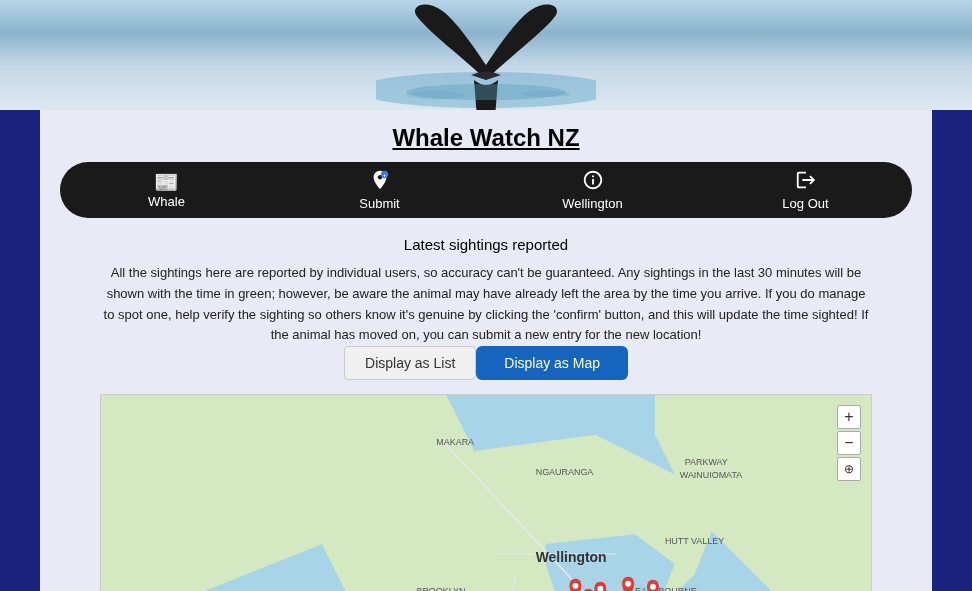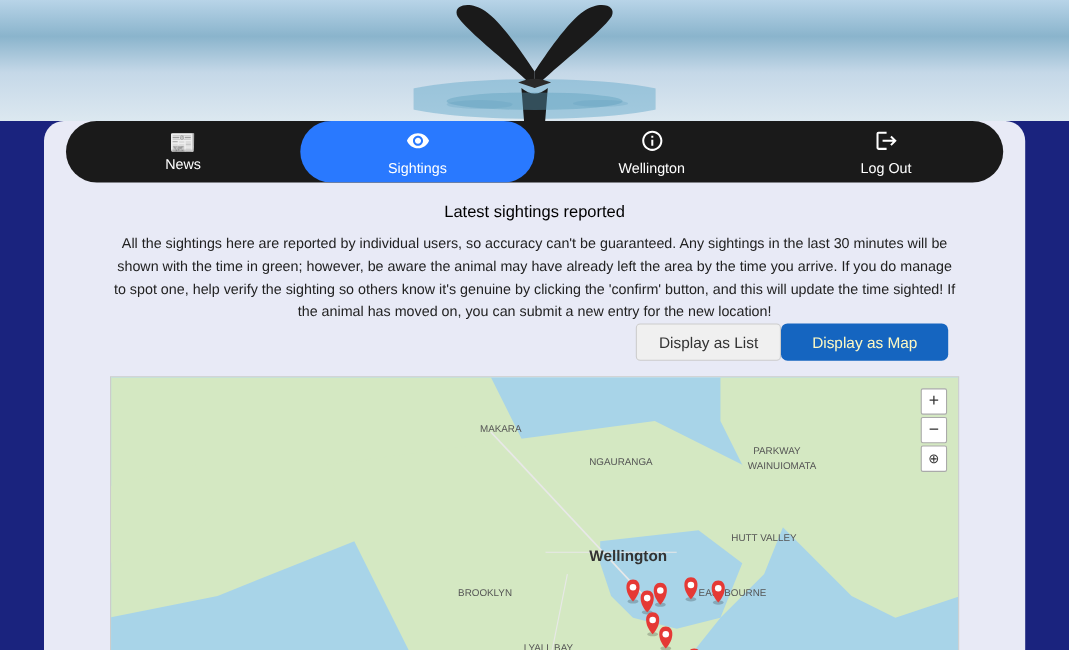--- a/index.html
+++ b/index.html
@@ -92,21 +92,21 @@
     .description {
       text-align: center;
       font-size: 13px;
       line-height: 1.6;
       color: #222;
     }
 
     
     .buttons-row {
       display: flex;
-      justify-content: flex-end;
+      justify-content: center;
       align-items: center;
       margin-bottom: 14px;
       padding: 0 10px;
     }
     .btn-list {
       background: #f0f0f0;
       border: 1px solid #ccc;
       border-radius: 4px;
       padding: 8px 20px;
       font-size: 14px;
@@ -180,33 +180,38 @@
     </g>
 
     <ellipse cx="110" cy="92" rx="80" ry="8" fill="#5a9dbb" opacity="0.4"></ellipse>
     <ellipse cx="60" cy="95" rx="30" ry="4" fill="#5a9dbb" opacity="0.25"></ellipse>
     <ellipse cx="170" cy="94" rx="25" ry="3" fill="#5a9dbb" opacity="0.25"></ellipse>
   </svg>
 </div>
 
 <div class="main-container">
 
+  <div class="title-bar">
+    <h1>Whale Watch NZ</h1>
+  </div>
 
   <nav class="navbar">
     <div class="nav-item">
       <span class="nav-icon">📰</span>
-      <span>News</span>
-    </div>
-    <div class="nav-item active">
+      <span>Whale</span>
+    </div>
+    <div class="nav-item">
       <span class="nav-icon">
         <svg width="22" height="22" viewBox="0 0 24 24" fill="white">
-          <path d="M12 4.5C7 4.5 2.73 7.61 1 12c1.73 4.39 6 7.5 11 7.5s9.27-3.11 11-7.5c-1.73-4.39-6-7.5-11-7.5zm0 12.5c-2.76 0-5-2.24-5-5s2.24-5 5-5 5 2.24 5 5-2.24 5-5 5zm0-8c-1.66 0-3 1.34-3 3s1.34 3 3 3 3-1.34 3-3-1.34-3-3-3z"></path>
+          <path d="M12 2C8.13 2 5 5.13 5 9c0 5.25 7 13 7 13s7-7.75 7-13c0-3.87-3.13-7-7-7zm0 9.5c-1.38 0-2.5-1.12-2.5-2.5s1.12-2.5 2.5-2.5 2.5 1.12 2.5 2.5-1.12 2.5-2.5 2.5z"></path>
+          <circle cx="17" cy="6" r="4" fill="#2979ff"></circle>
+          <text x="17" y="9" text-anchor="middle" fill="white" font-size="6" font-weight="bold">+</text>
         </svg>
       </span>
-      <span>Sightings</span>
+      <span>Submit</span>
     </div>
     <div class="nav-item">
       <span class="nav-icon">
         <svg width="22" height="22" viewBox="0 0 24 24" fill="white">
           <path d="M11 7h2v2h-2zm0 4h2v6h-2zm1-9C6.48 2 2 6.48 2 12s4.48 10 10 10 10-4.48 10-10S17.52 2 12 2zm0 18c-4.41 0-8-3.59-8-8s3.59-8 8-8 8 3.59 8 8-3.59 8-8 8z"></path>
         </svg>
       </span>
       <span>Wellington</span>
     </div>
     <div class="nav-item">

